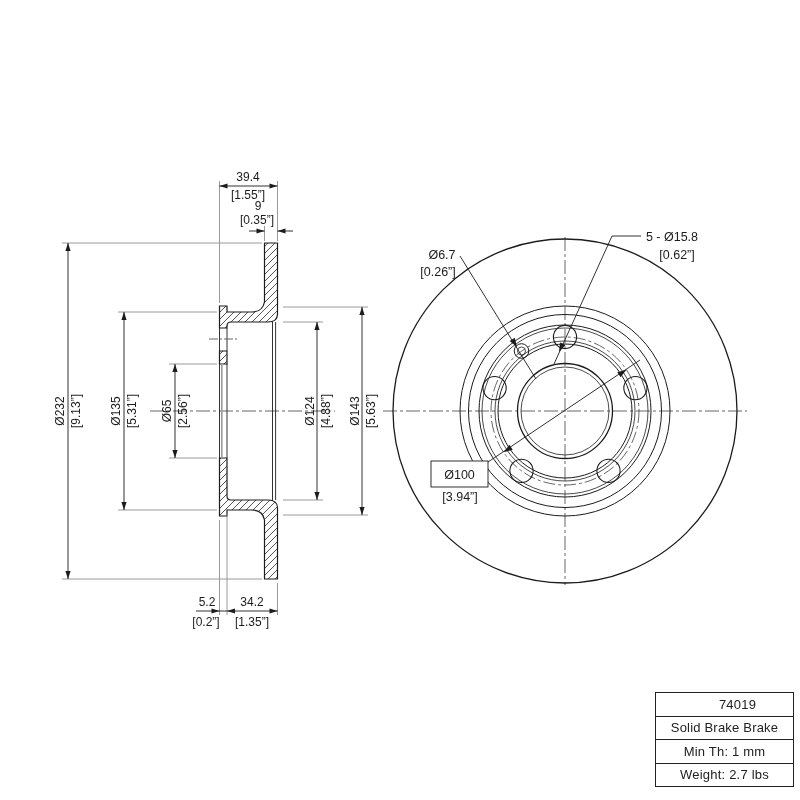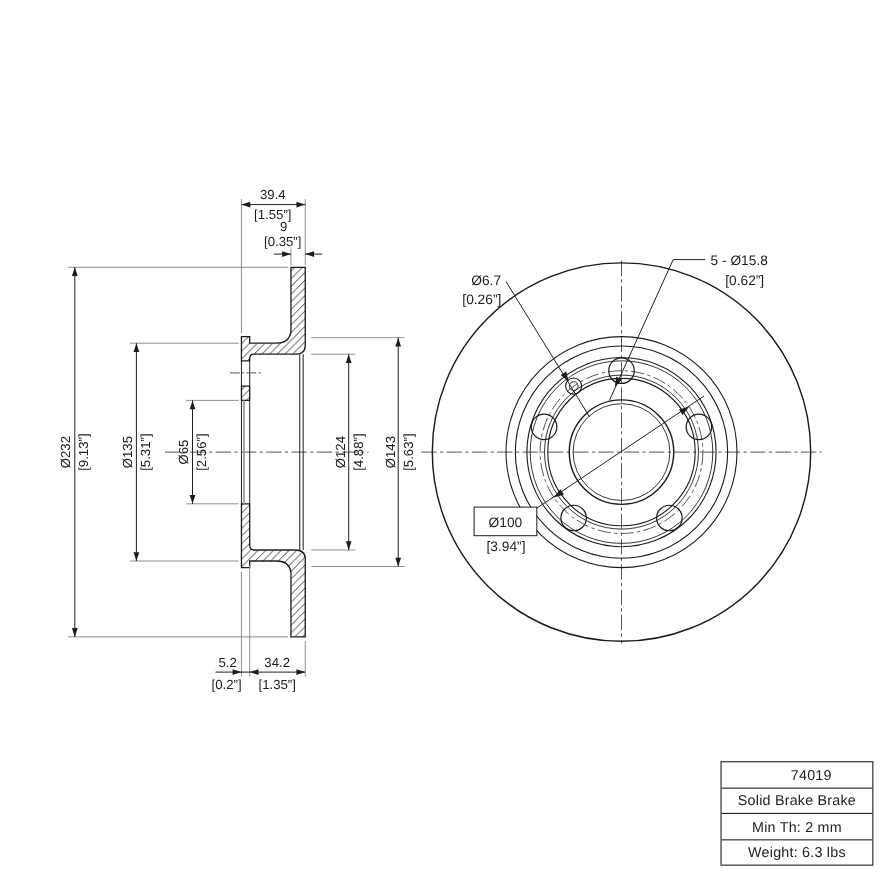--- a/index.html
+++ b/index.html
@@ -177,19 +177,19 @@
 </svg>
 
   <div class="titleblock">
     <div class="tb-row" style="padding-left:26px">
         <span>74019</span>
       </div>
     <div class="tb-row">
         <span>Solid Brake Brake</span>
       </div>
     <div class="tb-row">
-        <span>Min Th: 2 mm</span>
+        <span>Min Th: 1 mm</span>
       </div>
     <div class="tb-row">
-        <span>Weight: 6.3 lbs</span>
+        <span>Weight: 2.7 lbs</span>
       </div>
   </div>
 </div>
 
 </body></html>

